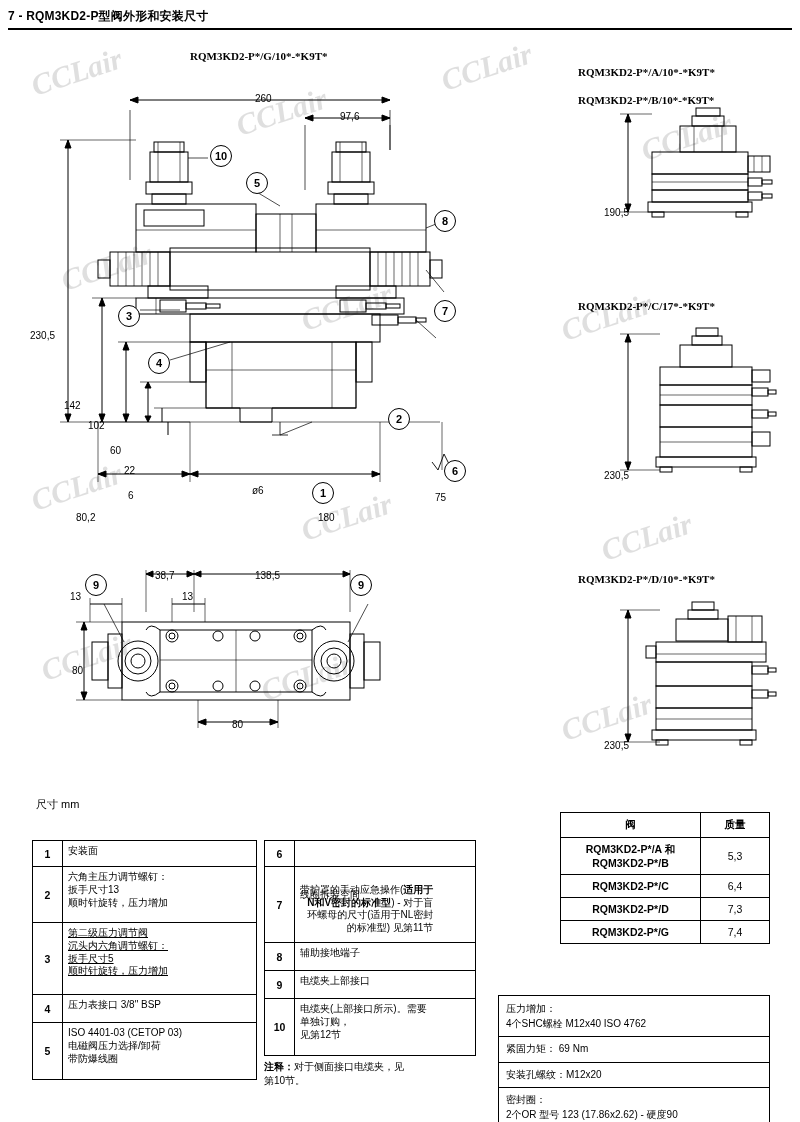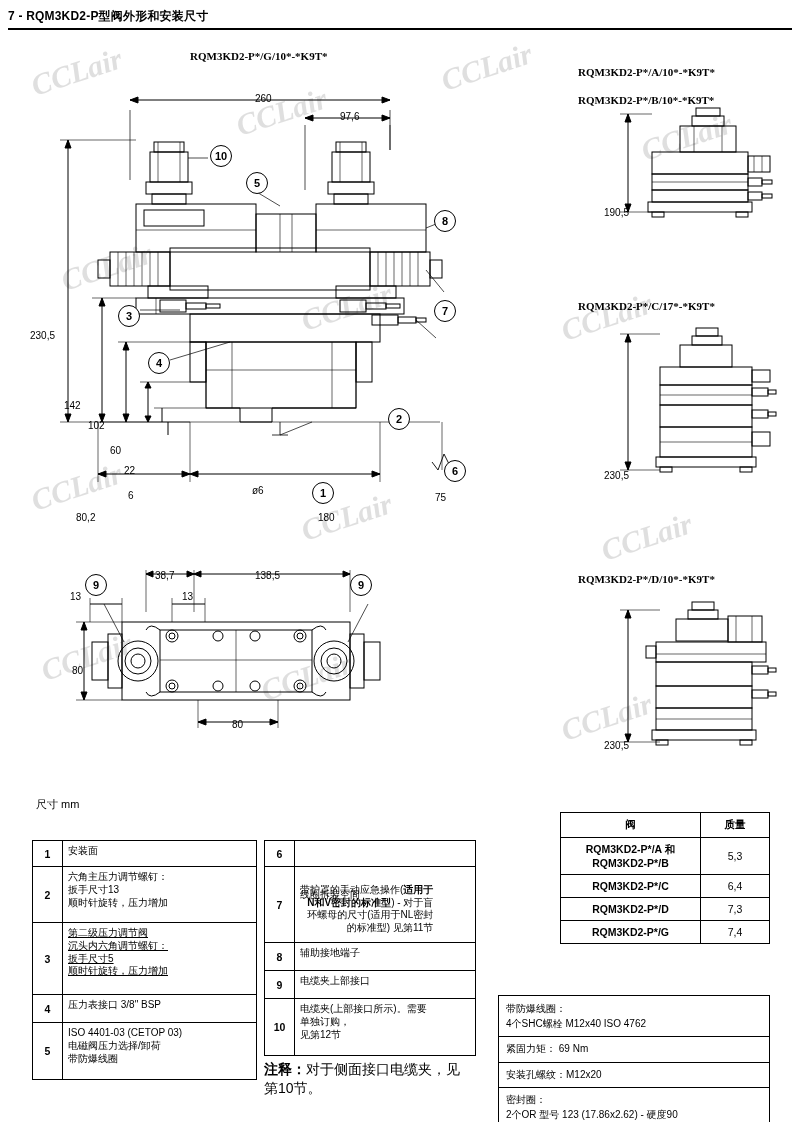--- a/index.html
+++ b/index.html
@@ -85,21 +85,21 @@
   }
   .wtable td.val { font-weight: normal; }
 
   
   .notes {
     position:absolute; border:1.4px solid #000; background:#fff;
     padding: 6px 7px; font-size: 10px; line-height: 1.45;
   }
   .notes .sep { height:1.1px; background:#000; margin: 5px -7px; }
 
-  .note-foot { position:absolute; font-size:14px; line-height:1.35; }
+  .note-foot { position:absolute; font-size:10px; line-height:1.35; }
   .note-foot b { font-weight:bold; }
 </style>
 </head>
 <body>
 
 <div class="page">
 
   <div class="hdr">7 - RQM3KD2-P型阀外形和安装尺寸</div>
   <div class="hdr-rule"></div>
 
@@ -567,21 +567,21 @@
       <td class="val">7,3</td>
     </tr>
     <tr>
       <td>RQM3KD2-P*/G</td>
       <td class="val">7,4</td>
     </tr>
   </tbody>
     </table>
 
   <div class="notes" style="left:498px; top:995px; width:272px;">
-    <div>带防爆线圈：</div>
+    <div>压力增加：</div>
     <div>4个SHC螺栓 M12x40 ISO 4762</div>
     <div class="sep"></div>
     <div>紧固力矩：   69 Nm</div>
     <div class="sep"></div>
     <div>安装孔螺纹：M12x20</div>
     <div class="sep"></div>
     <div>密封圈：</div>
     <div>2个OR 型号 123 (17.86x2.62) - 硬度90</div>
 
   </div>

